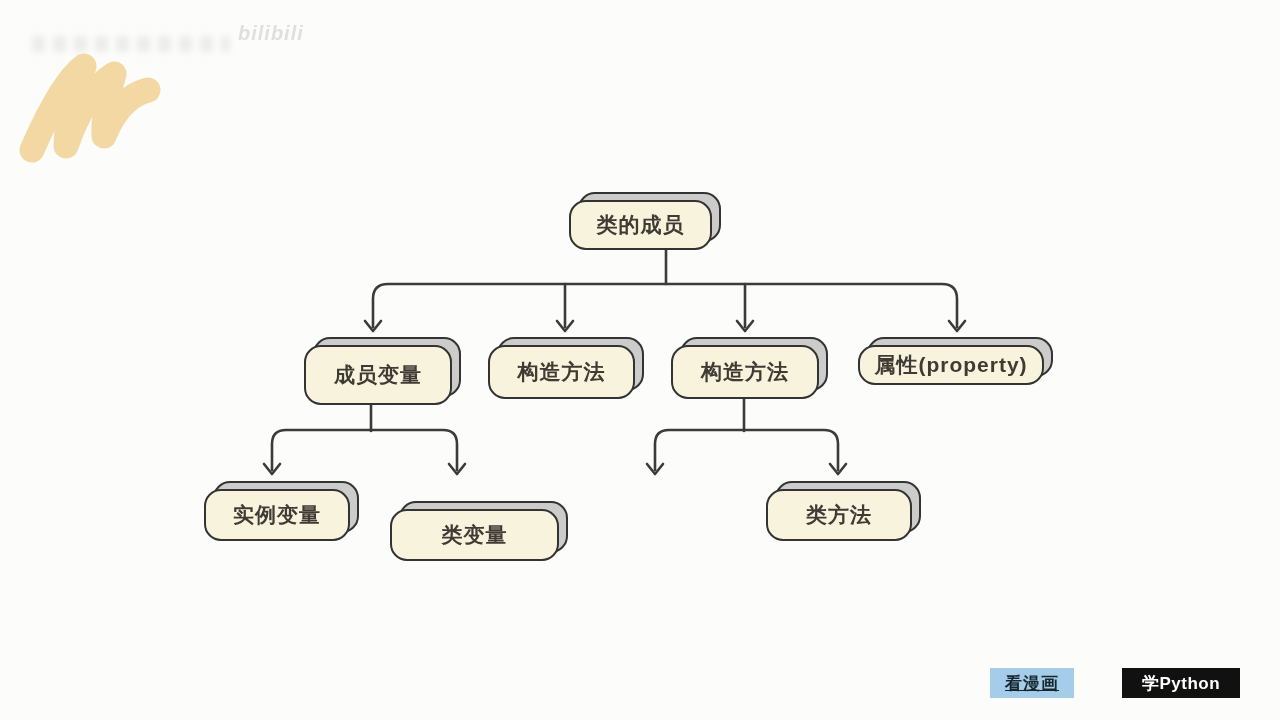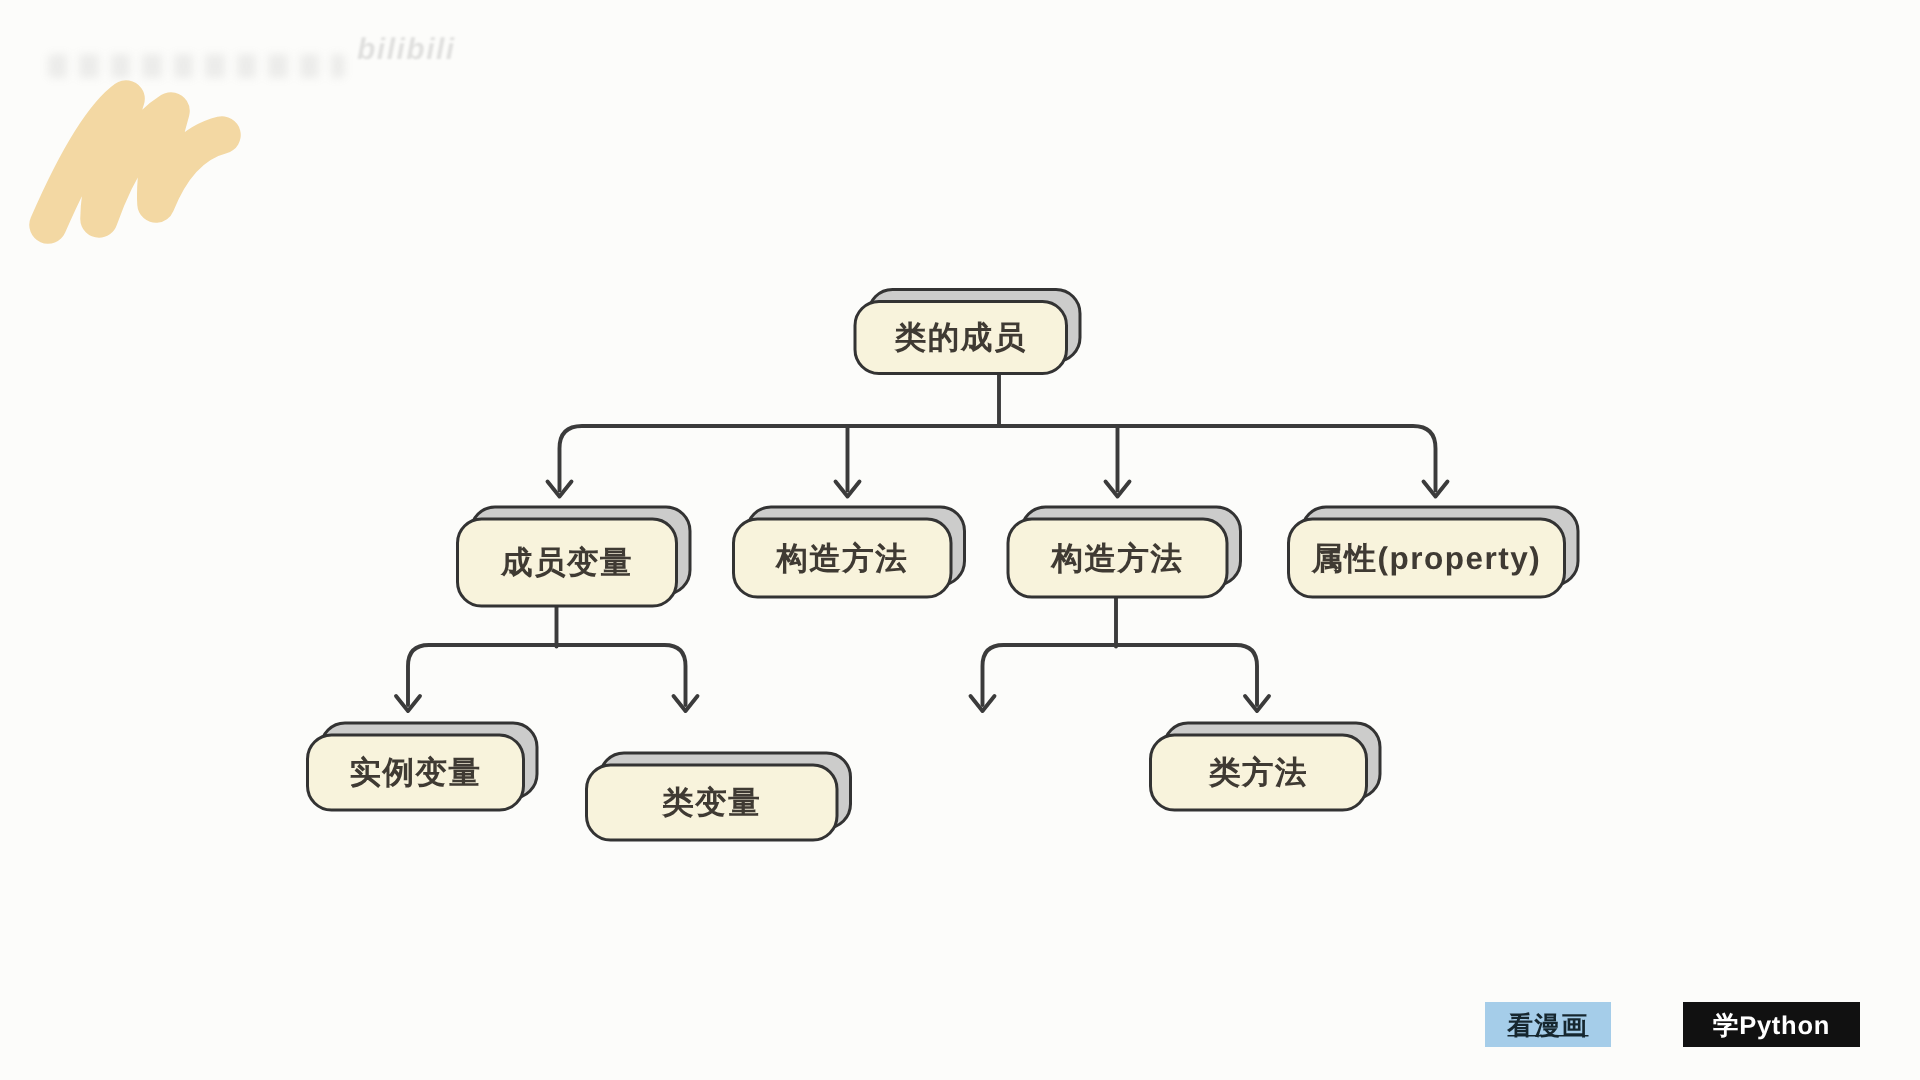--- a/index.html
+++ b/index.html
@@ -137,21 +137,21 @@
     </div>
   </div>
 
   <div class="tree-node" style="left:671px;top:345px;width:148px;height:54px">
     <div class="node-shadow"></div>
     <div class="node-face">
       <span class="node-label">构造方法</span>
     </div>
   </div>
 
-  <div class="tree-node" style="left:858px;top:345px;width:186px;height:54px">
+  <div class="tree-node" style="left:858px;top:345px;width:186px;height:40px">
     <div class="node-shadow"></div>
     <div class="node-face">
       <span class="node-label">属性(property)</span>
     </div>
   </div>
 
   <div class="tree-node" style="left:204px;top:489px;width:146px;height:52px">
     <div class="node-shadow"></div>
     <div class="node-face">
       <span class="node-label">实例变量</span>

